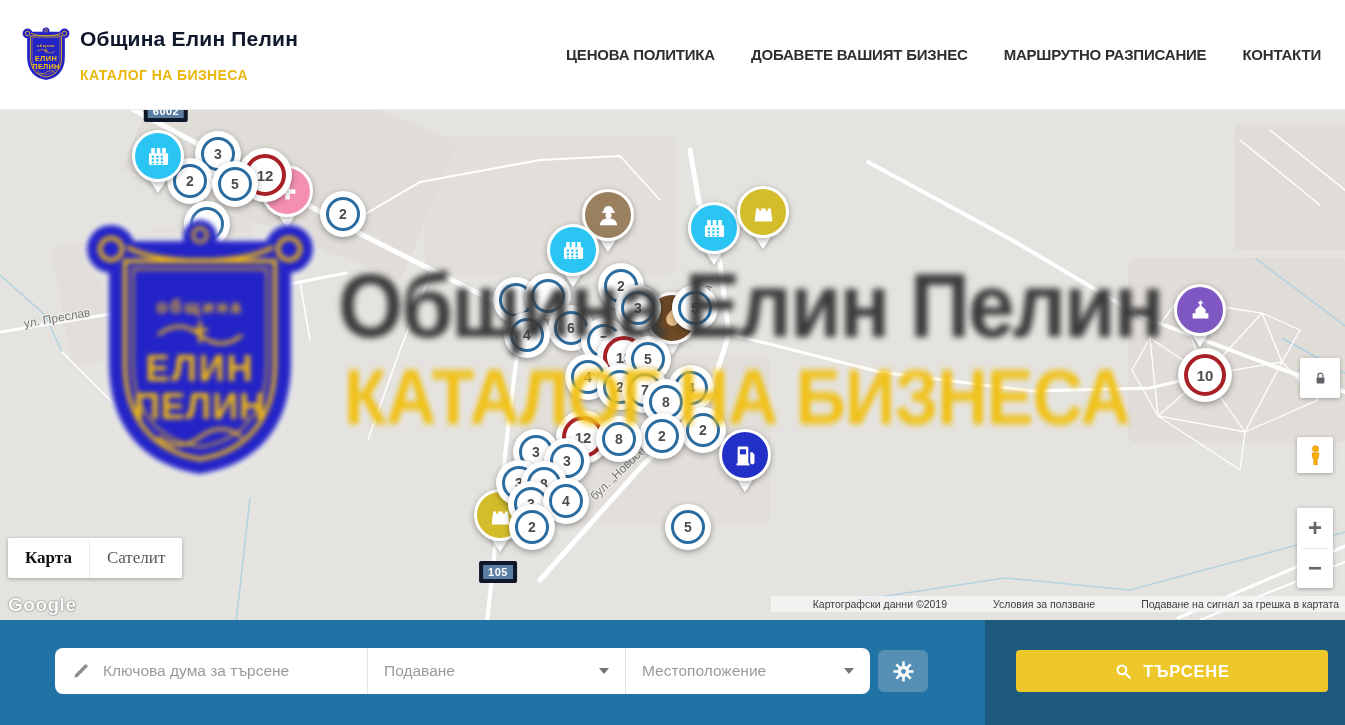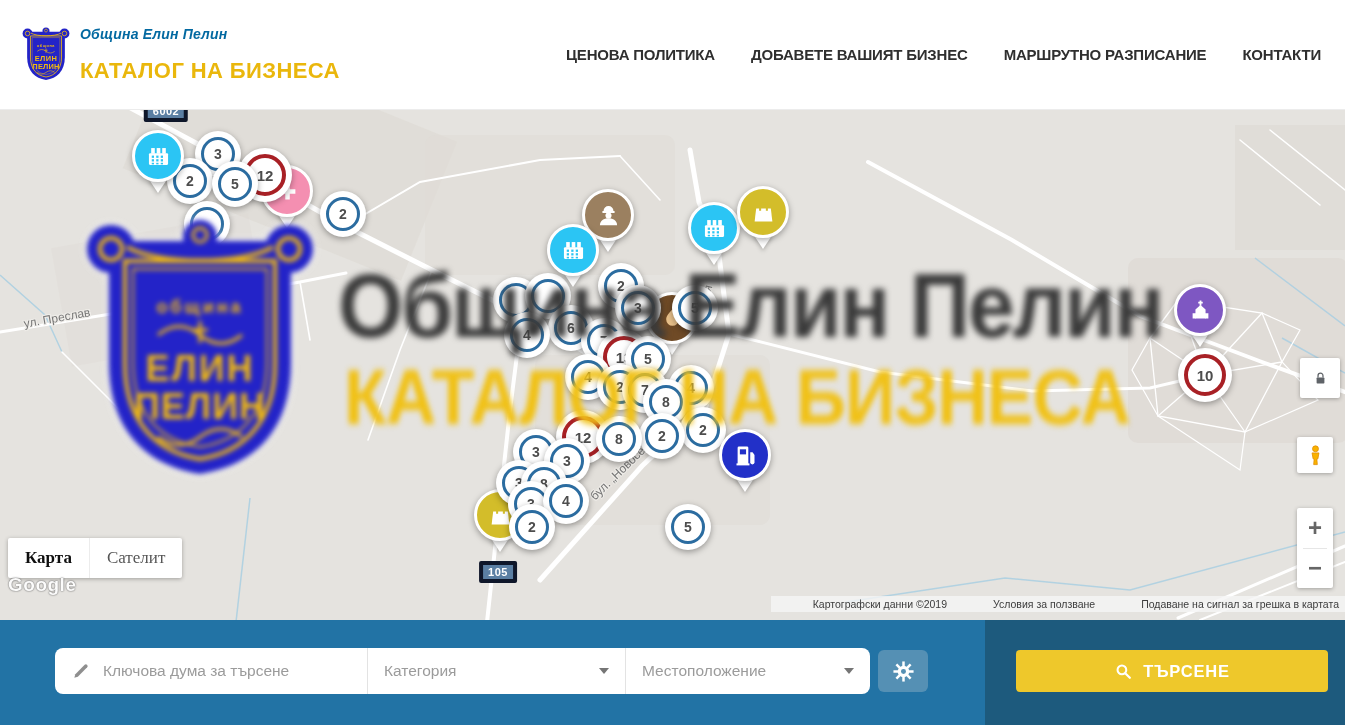--- a/index.html
+++ b/index.html
@@ -4,22 +4,22 @@
 <style>
   * { margin:0; padding:0; box-sizing:border-box; }
   html,body { width:1345px; height:725px; overflow:hidden; background:#fff;
     font-family:"Liberation Sans", sans-serif; }
   .stage { position:relative; width:1345px; height:725px; }
 
   
   header { position:absolute; left:0; top:0; width:1345px; height:110px; background:#fff;
     border-bottom:1px solid #ececec; display:flex; align-items:center; z-index:100; }
   .brand { display:flex; align-items:center; gap:10px; margin-left:22px; cursor:pointer; text-decoration:none; }
-  .brand-text .l1 { font-size:14px; font-weight:bold; color:#0369a1; letter-spacing:.2px;font-style:italic; }
-  .brand-text .l2 { font-size:22px; font-weight:bold; color:#eab70c; letter-spacing:.4px; margin-top:16px; }
+  .brand-text .l1 { font-size:21px; font-weight:bold; color:#0f172a; letter-spacing:.2px; }
+  .brand-text .l2 { font-size:14px; font-weight:bold; color:#eab70c; letter-spacing:.4px; margin-top:16px; }
   nav { margin-left:auto; margin-right:24px; display:flex; gap:36px; }
   nav a { font-size:15px; font-weight:bold; color:#2f2f2f; letter-spacing:-0.2px; cursor:pointer; white-space:nowrap;text-align:center; }
 
   
   .map { position:absolute; left:0; top:110px; width:1345px; height:510px; background:#e5e3df; overflow:hidden; }
   .map-base { position:absolute; left:0; top:0; z-index:1; }
   .layer { position:absolute; left:0; top:0; width:100%; height:100%; }
   #street-labels { z-index:5; } #badges { z-index:6; }
   #pins-behind { z-index:18; } #clusters { z-index:20; } #pins-front { z-index:24; }
   .wm { position:absolute; left:0; top:0; width:100%; height:100%; z-index:40; pointer-events:none; }
@@ -53,21 +53,21 @@
   .wm-line2 { position:absolute; left:344px; top:248px; font-size:70px; font-weight:bold; color:#f0c117;
     letter-spacing:-1px; line-height:1; white-space:nowrap; transform:scaleY(1.12); transform-origin:top left;
     filter:blur(2.8px); }
 
   
   .maptype { position:absolute; left:8px; top:428px; display:flex; background:#fff; border-radius:2px;
     box-shadow:0 1px 4px rgba(0,0,0,.3); z-index:60; }
   .mt-btn { padding:0 17px; height:40px; line-height:40px; font-size:17px; color:#565656; cursor:pointer; white-space:nowrap; }
   .mt-btn.active { font-weight:bold; color:#0f0f0f; }
   .mt-btn + .mt-btn { border-left:1px solid #ececec; }
-  .glogo { position:absolute; left:8px; top:464px; z-index:60; font-size:19px; font-weight:bold; color:#fff;
+  .glogo { position:absolute; left:8px; top:484px; z-index:60; font-size:19px; font-weight:bold; color:#fff;
     opacity:.9; letter-spacing:.5px; text-shadow:0 0 2px rgba(90,90,90,.9), 0 0 1px rgba(90,90,90,.9); cursor:pointer; }
   .attrib { position:absolute; right:0; top:486px; height:16px; z-index:60; background:rgba(245,245,245,.8);
     display:flex; align-items:center; gap:14px; padding:0 6px 0 10px; }
   .attrib span { font-size:10.5px; color:#3c3c3c; white-space:nowrap;margin-left:32px; }
   .attrib span[data-interactable="true"] { cursor:pointer; }
   .ctl { position:absolute; background:#fff; border-radius:2px; box-shadow:0 1px 4px rgba(0,0,0,.3);
     display:flex; align-items:center; justify-content:center; z-index:60; cursor:pointer; }
   .lockctl { left:1300px; top:248px; width:40px; height:40px; }
   .pegman { left:1297px; top:327px; width:36px; height:36px; }
   .zoomctl { position:absolute; left:1297px; top:398px; width:36px; height:80px; background:#fff; border-radius:2px;
@@ -490,21 +490,21 @@
 
   <div class="searchbar" data-interactable="false">
     <div class="sgroup" data-interactable="false">
       <div class="sfield skeyword" data-interactable="false">
         <svg viewBox="0 0 24 24" width="20" height="20" data-interactable="false">
           <path d="M4 20l1.2-4.2L16.4 4.6a2 2 0 0 1 2.8 0l.2.2a2 2 0 0 1 0 2.8L8.2 18.8z" fill="#8f8f8f"></path>
         </svg>
         <input type="text" data-interactable="true" placeholder="Ключова дума за търсене" style="">
       </div>
       <div class="sfield sselect cat" data-interactable="true">
-        <span class="sel-label" data-interactable="false">Категория</span>
+        <span class="sel-label" data-interactable="false">Подаване</span>
         <span class="caret" data-interactable="false"></span>
       </div>
       <div class="sfield sselect loc" data-interactable="true">
         <span class="sel-label" data-interactable="false">Местоположение</span>
         <span class="caret" data-interactable="false"></span>
       </div>
     </div>
     <button class="gearbtn" data-interactable="true">
       <svg viewBox="0 0 24 24" width="23" height="23" data-interactable="false">
         <g fill="#fff">

